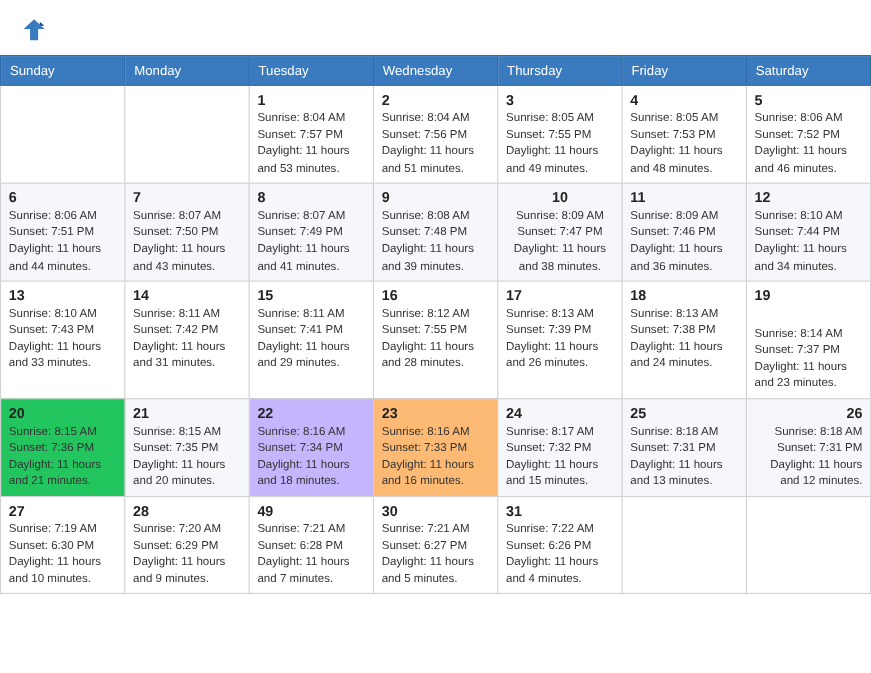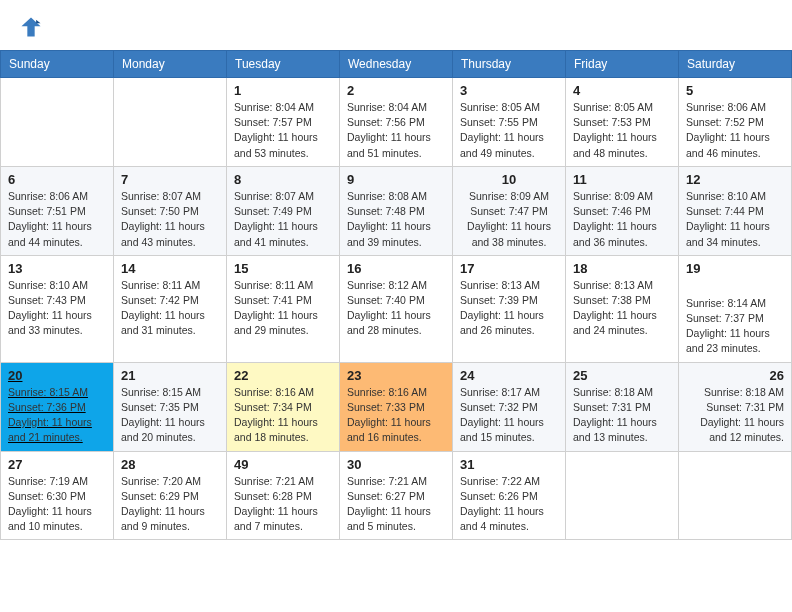--- a/index.html
+++ b/index.html
@@ -214,21 +214,21 @@
           </td>
           <td>
             <span class="day-num">15</span>
             <div class="day-info" style="white-space: pre-line;">Sunrise: 8:11 AM
 Sunset: 7:41 PM
 Daylight: 11 hours and 29 minutes.</div>
           </td>
           <td>
             <span class="day-num">16</span>
             <div class="day-info" style="white-space: pre-line;">Sunrise: 8:12 AM
-Sunset: 7:40 PM
+Sunset: 7:55 PM
 Daylight: 11 hours and 28 minutes.</div>
           </td>
           <td>
             <span class="day-num">17</span>
             <div class="day-info" style="white-space: pre-line;">Sunrise: 8:13 AM
 Sunset: 7:39 PM
 Daylight: 11 hours and 26 minutes.</div>
           </td>
           <td>
             <span class="day-num">18</span>
@@ -237,33 +237,33 @@
 Daylight: 11 hours and 24 minutes.</div>
           </td>
           <td>
             <span class="day-num">19</span>
             <div class="day-info" style="white-space: pre-line; margin-top: 20px;">Sunrise: 8:14 AM
 Sunset: 7:37 PM
 Daylight: 11 hours and 23 minutes.</div>
           </td>
         </tr>
         <tr>
-          <td style="background: #0ea5e9; text-decoration: underline;">
+          <td style="background: #22c55e;">
             <span class="day-num">20</span>
             <div class="day-info" style="white-space: pre-line;">Sunrise: 8:15 AM
 Sunset: 7:36 PM
 Daylight: 11 hours and 21 minutes.</div>
           </td>
           <td style="background: rgb(245, 247, 250); margin-left: 34px;">
             <span class="day-num">21</span>
             <div class="day-info" style="white-space: pre-line;">Sunrise: 8:15 AM
 Sunset: 7:35 PM
 Daylight: 11 hours and 20 minutes.</div>
           </td>
-          <td style="background: #fef9c3;">
+          <td style="background: #c4b5fd;">
             <span class="day-num">22</span>
             <div class="day-info" style="white-space: pre-line;">Sunrise: 8:16 AM
 Sunset: 7:34 PM
 Daylight: 11 hours and 18 minutes.</div>
           </td>
           <td style="background: #fdba74;">
             <span class="day-num">23</span>
             <div class="day-info" style="white-space: pre-line;">Sunrise: 8:16 AM
 Sunset: 7:33 PM
 Daylight: 11 hours and 16 minutes.</div>

